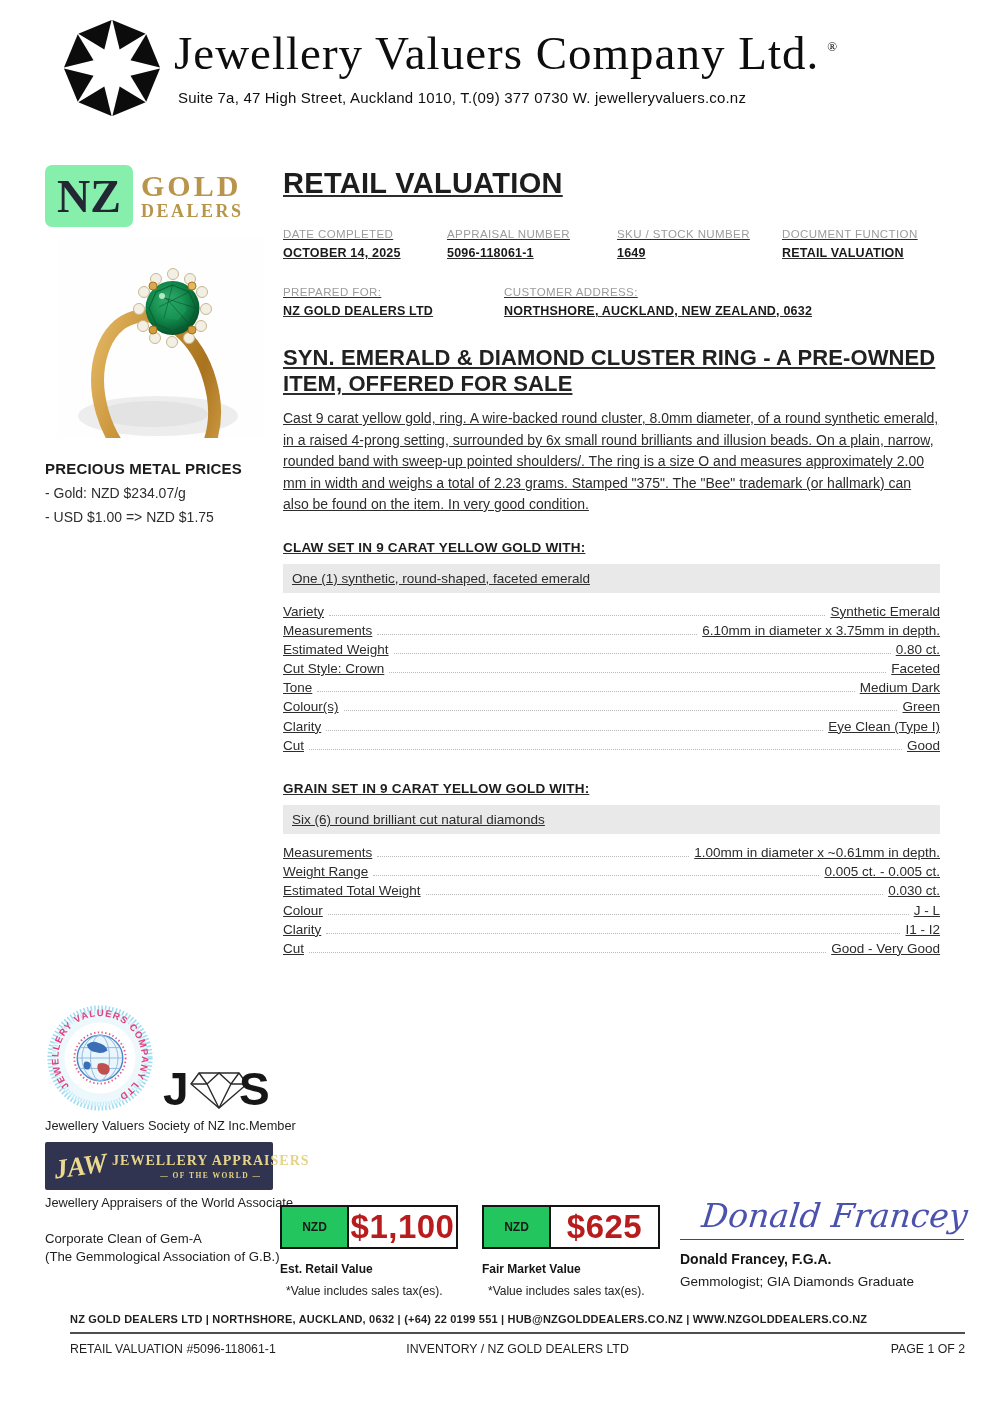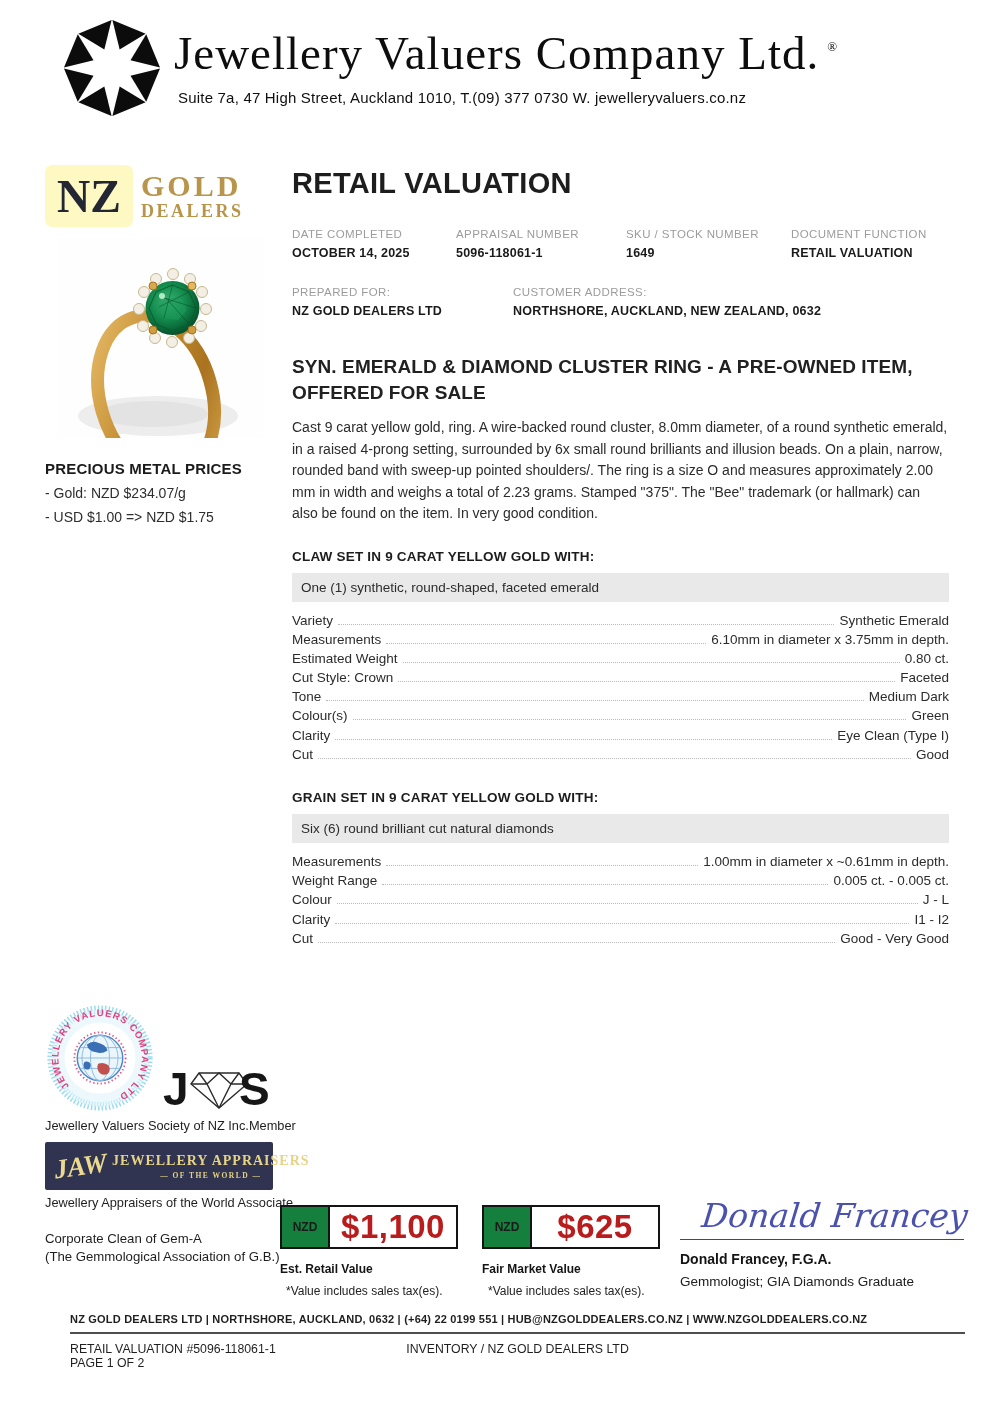--- a/index.html
+++ b/index.html
@@ -10,21 +10,21 @@
   
   .header { position:absolute; top:20px; left:62px; display:flex; align-items:flex-start; }
   .header-logo { width:100px; height:96px; flex:0 0 auto; }
   .header-text { margin-left:12px; padding-top:6px; }
   .company-name { font-family:"Liberation Serif", serif; font-weight:400; font-size:47px; color:#0d0d0d; letter-spacing:1px; white-space:nowrap; }
   .company-name sup { font-size:13px; vertical-align:18px; margin-left:8px; }
   .company-address { margin-top:9px; padding-left:4px; font-size:15px; color:#0f0f0f; letter-spacing:0.2px; }
 
   
   .nz-logo { position:absolute; top:165px; left:45px; display:flex; align-items:stretch; }
-  .nz-badge { width:88px; height:62px; background:#fef9c3; border-radius:7px; display:flex; align-items:center; justify-content:center;
+  .nz-badge { width:88px; height:62px; background:#86efac; border-radius:7px; display:flex; align-items:center; justify-content:center;
               font-family:"Liberation Serif", serif; font-weight:700; font-size:46px; color:#232633; }
   .nz-words { margin-left:8px; display:flex; flex-direction:column; justify-content:center; font-family:"Liberation Serif", serif; color:#b8954a; font-weight:700; }
   .nz-word1 { font-size:30px; letter-spacing:3px; line-height:30px; }
   .nz-word2 { font-size:18px; letter-spacing:2.5px; line-height:20px; }
 
   .ring-photo { position:absolute; top:238px; left:58px; width:205px; height:200px; }
 
   .metal-prices { position:absolute; top:460px; left:45px; width:235px; }
   .metal-prices h3 { font-size:15px; font-weight:700; color:#1b1b1b; letter-spacing:0.2px; }
   .metal-line { margin-top:8px; font-size:14px; color:#2e2e2e; }
@@ -37,57 +37,57 @@
   .member-caption { margin-top:5px; font-size:12.8px; color:#1e1e1e; white-space:nowrap; }
   .jaw-box { margin-top:9px; width:228px; height:48px; background:#303450; border-radius:2px; display:flex; align-items:center; padding:0 6px; }
   .jaw-mono { font-family:"Liberation Serif", serif; font-style:italic; font-weight:700; font-size:27px; color:#ead98f;
               border:1.5px solid transparent; transform:rotate(-8deg); margin:0 4px 0 2px; }
   .jaw-words { flex:1; text-align:center; color:#e6d387; font-family:"Liberation Serif", serif; }
   .jaw-line1 { font-size:14px; font-weight:700; letter-spacing:1px; white-space:nowrap; }
   .jaw-line2 { font-size:7.5px; font-weight:700; letter-spacing:1.5px; margin-top:2px; }
   .gema { margin-top:20px; font-size:13.2px; color:#1e1e1e; line-height:18px; }
 
   
-  .doc { position:absolute; top:167px; left:292px; width:657px; }
+  .doc { position:absolute; top:167px; left:283px; width:657px;text-decoration:underline; }
   .doc-title { font-size:29px; font-weight:700; color:#1d1d1d; letter-spacing:0.3px; }
   .meta-grid { margin-top:28px; display:grid; grid-template-columns:164px 170px 165px 1fr; }
   .meta-grid2 { margin-top:26px; display:grid; grid-template-columns:221px 1fr; }
   .meta-label { font-size:11.5px; color:#9c9c9c; letter-spacing:0.4px; }
   .meta-value { margin-top:6px; font-size:12.5px; font-weight:700; color:#1a1a1a; letter-spacing:0.2px; }
-  .item-title { margin-top:36px; font-size:19px; font-weight:700; color:#212121; line-height:26px; letter-spacing:0.1px; }
+  .item-title { margin-top:27px; font-size:22px; font-weight:700; color:#212121; line-height:26px; letter-spacing:0.1px; }
   .item-desc { margin-top:11px; font-size:14px; color:#2c2c2c; line-height:21.5px; }
 
   .sec-heading { margin-top:24px; font-size:13.5px; font-weight:700; color:#1c1c1c; letter-spacing:0.2px; }
   .sec-summary { margin-top:9px; background:#e9e9e9; padding:7px 9px; font-size:13.5px; color:#2c2c2c; }
   .sec-rows { margin-top:11px; }
   .spec-row { display:flex; align-items:baseline; height:19.2px; font-size:13.5px; color:#2c2c2c; }
   .spec-dots { flex:1; border-bottom:1.5px dotted #b9b9b9; margin:0 5px 4px; min-width:20px; }
 
   
   .values { position:absolute; top:1205px; left:280px; display:flex; gap:24px; }
   .value-col { width:178px; }
   .value-box { display:flex; height:44px; border:2px solid #141414; background:#fff; }
-  .value-cur { width:48px; background:#15803d; border-right:2px solid #141414; display:flex; align-items:center; justify-content:center;
+  .value-cur { width:67px; background:#22c55e; border-right:2px solid #141414; display:flex; align-items:center; justify-content:center;
                font-size:12px; font-weight:700; color:#1a1a1a; }
   .value-amt { flex:1; display:flex; align-items:center; justify-content:center; font-size:33px; font-weight:700; color:#b91c1c; letter-spacing:0.5px; }
   .value-caption { margin-top:13px; font-size:12px; font-weight:700; color:#141414; }
   .value-note { margin-top:8px; font-size:12px; color:#232323;margin-left:6px; }
 
   .sig { position:absolute; top:1196px; left:680px; width:284px; }
   .sig-script { font-family:"DejaVu Serif", serif; font-style:italic; font-size:33px; color:#4b52ad; padding-left:22px;
                 transform:skewX(-6deg); white-space:nowrap; }
   .sig-line { border-bottom:1.5px solid #4a4a4a; margin-top:4px; }
   .sig-name { margin-top:11px; font-size:14px; font-weight:700; color:#141414; }
   .sig-title { margin-top:7px; font-size:13.5px; color:#202020; }
 
   
   .footer { position:absolute; top:1313px; left:70px; width:895px; }
   .footer-contact { font-size:11px; font-weight:700; color:#1f1f1f; letter-spacing:0.2px; }
   .footer-rule { border:none; border-top:2px solid #4e4e4e; margin-top:7px; }
-  .footer-row { margin-top:8px; display:flex; justify-content:space-between; font-size:12.3px; color:#1f1f1f;flex-direction:column; }
+  .footer-row { margin-top:8px; display:flex; justify-content:space-between; font-size:12.3px; color:#1f1f1f; }
   .footer-center { position:absolute; left:0; right:0; text-align:center; }
   .footer-row { position:relative; }
 </style>
 </head>
 <body>
 
 <div class="page">
 
   <div class="header">
     <svg class="header-logo" viewBox="0 0 100 96">
@@ -343,20 +343,25 @@
             <span class="spec-dots"></span>
             <span>1.00mm in diameter x ~0.61mm in depth.</span>
           </div>
 
           <div class="spec-row">
             <span>Weight Range</span>
             <span class="spec-dots"></span>
             <span>0.005 ct. - 0.005 ct.</span>
           </div>
 
+          <div class="spec-row">
+            <span>Estimated Total Weight</span>
+            <span class="spec-dots"></span>
+            <span>0.030 ct.</span>
+          </div>
 
           <div class="spec-row">
             <span>Colour</span>
             <span class="spec-dots"></span>
             <span>J - L</span>
           </div>
 
           <div class="spec-row">
             <span>Clarity</span>
             <span class="spec-dots"></span>

